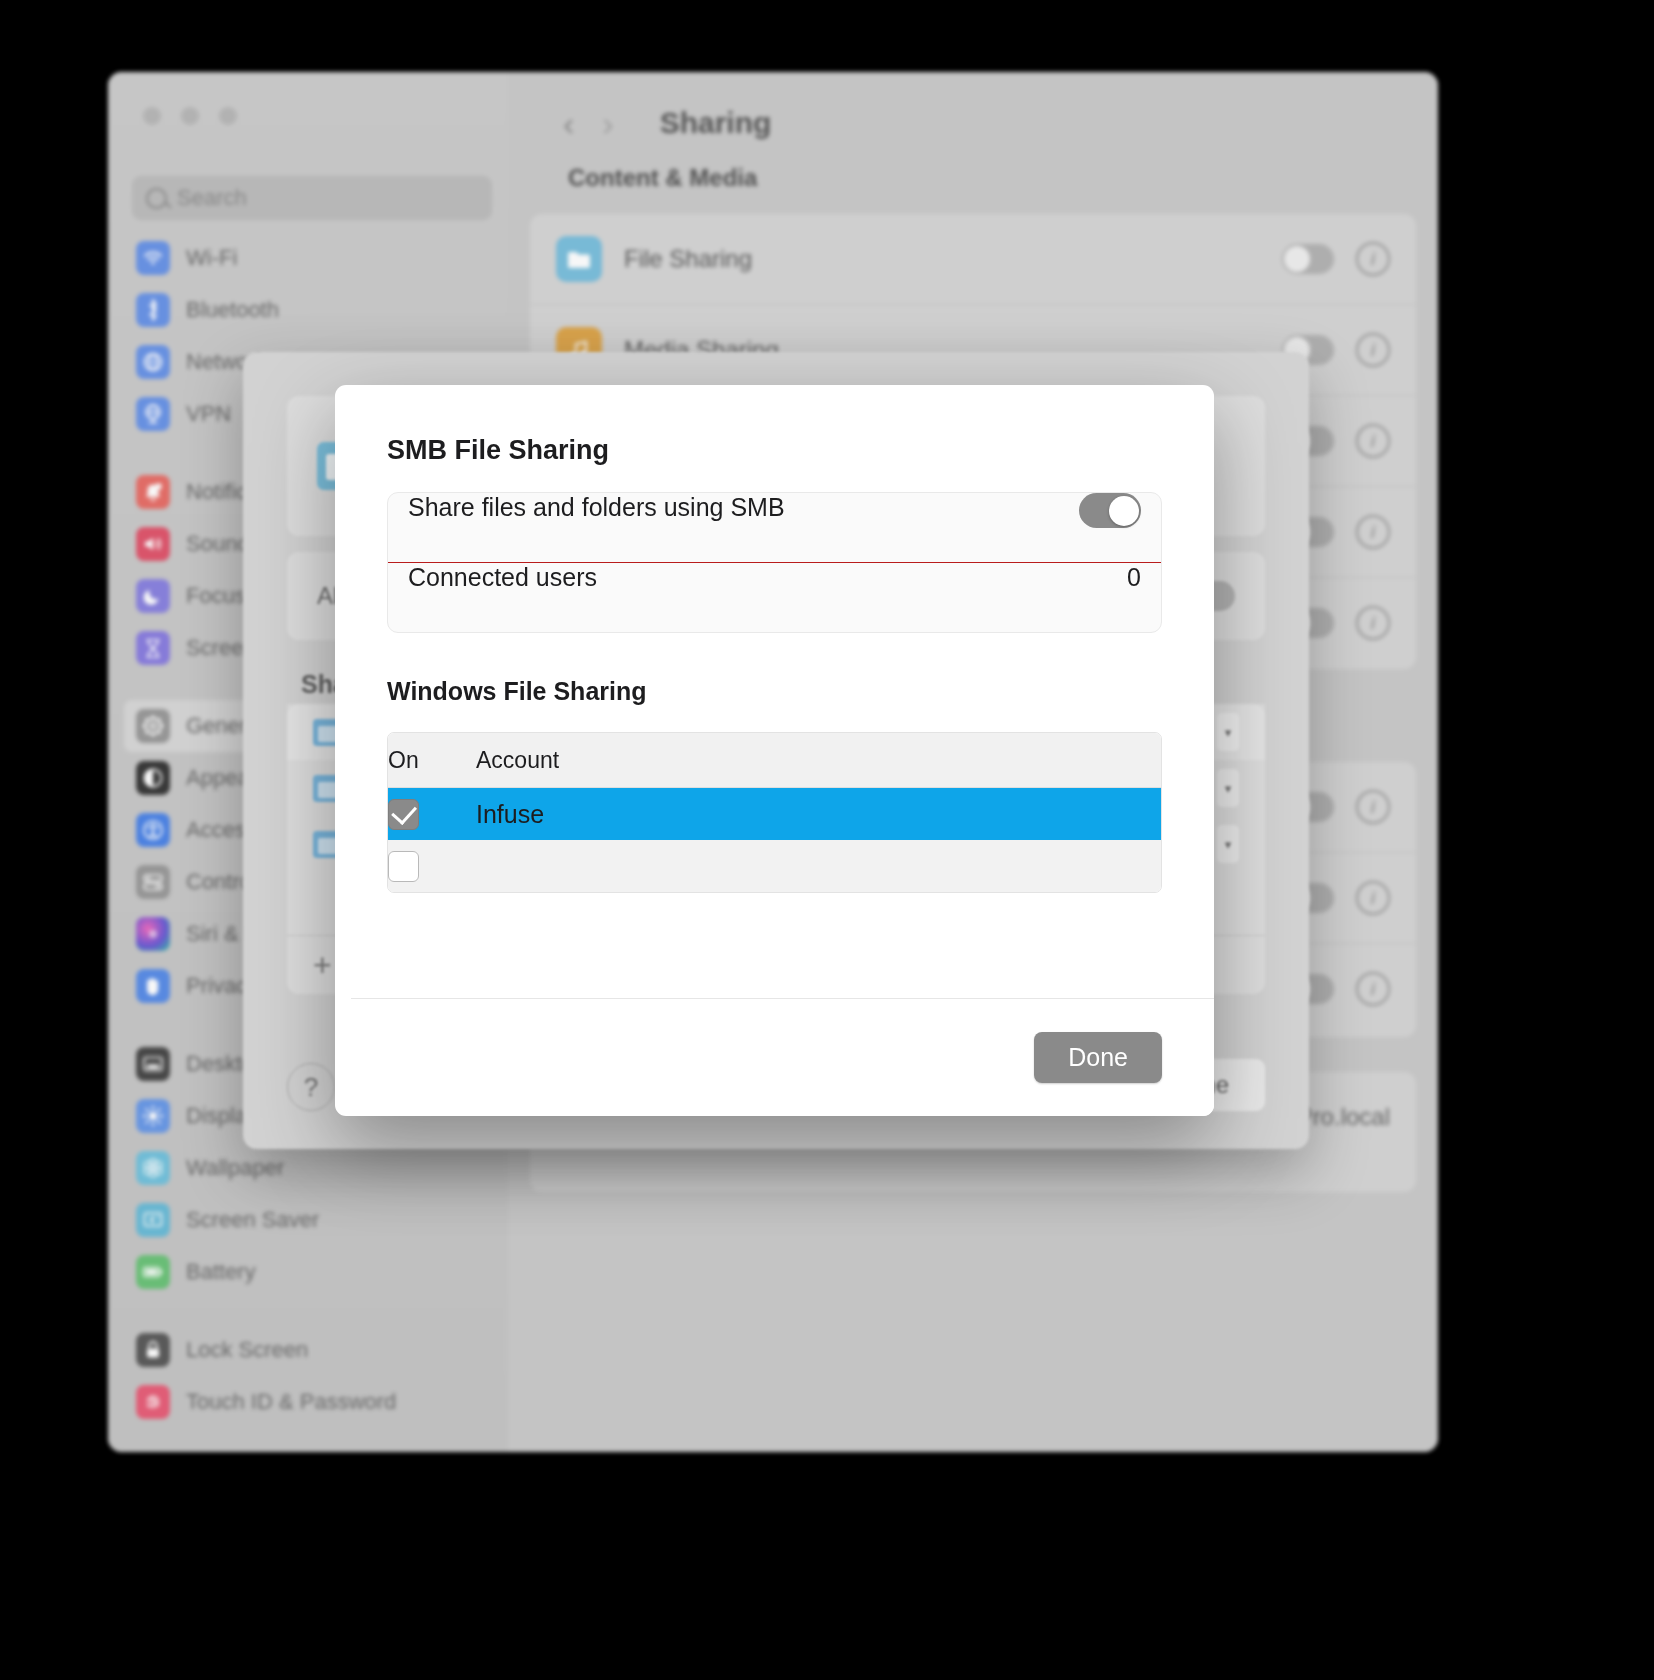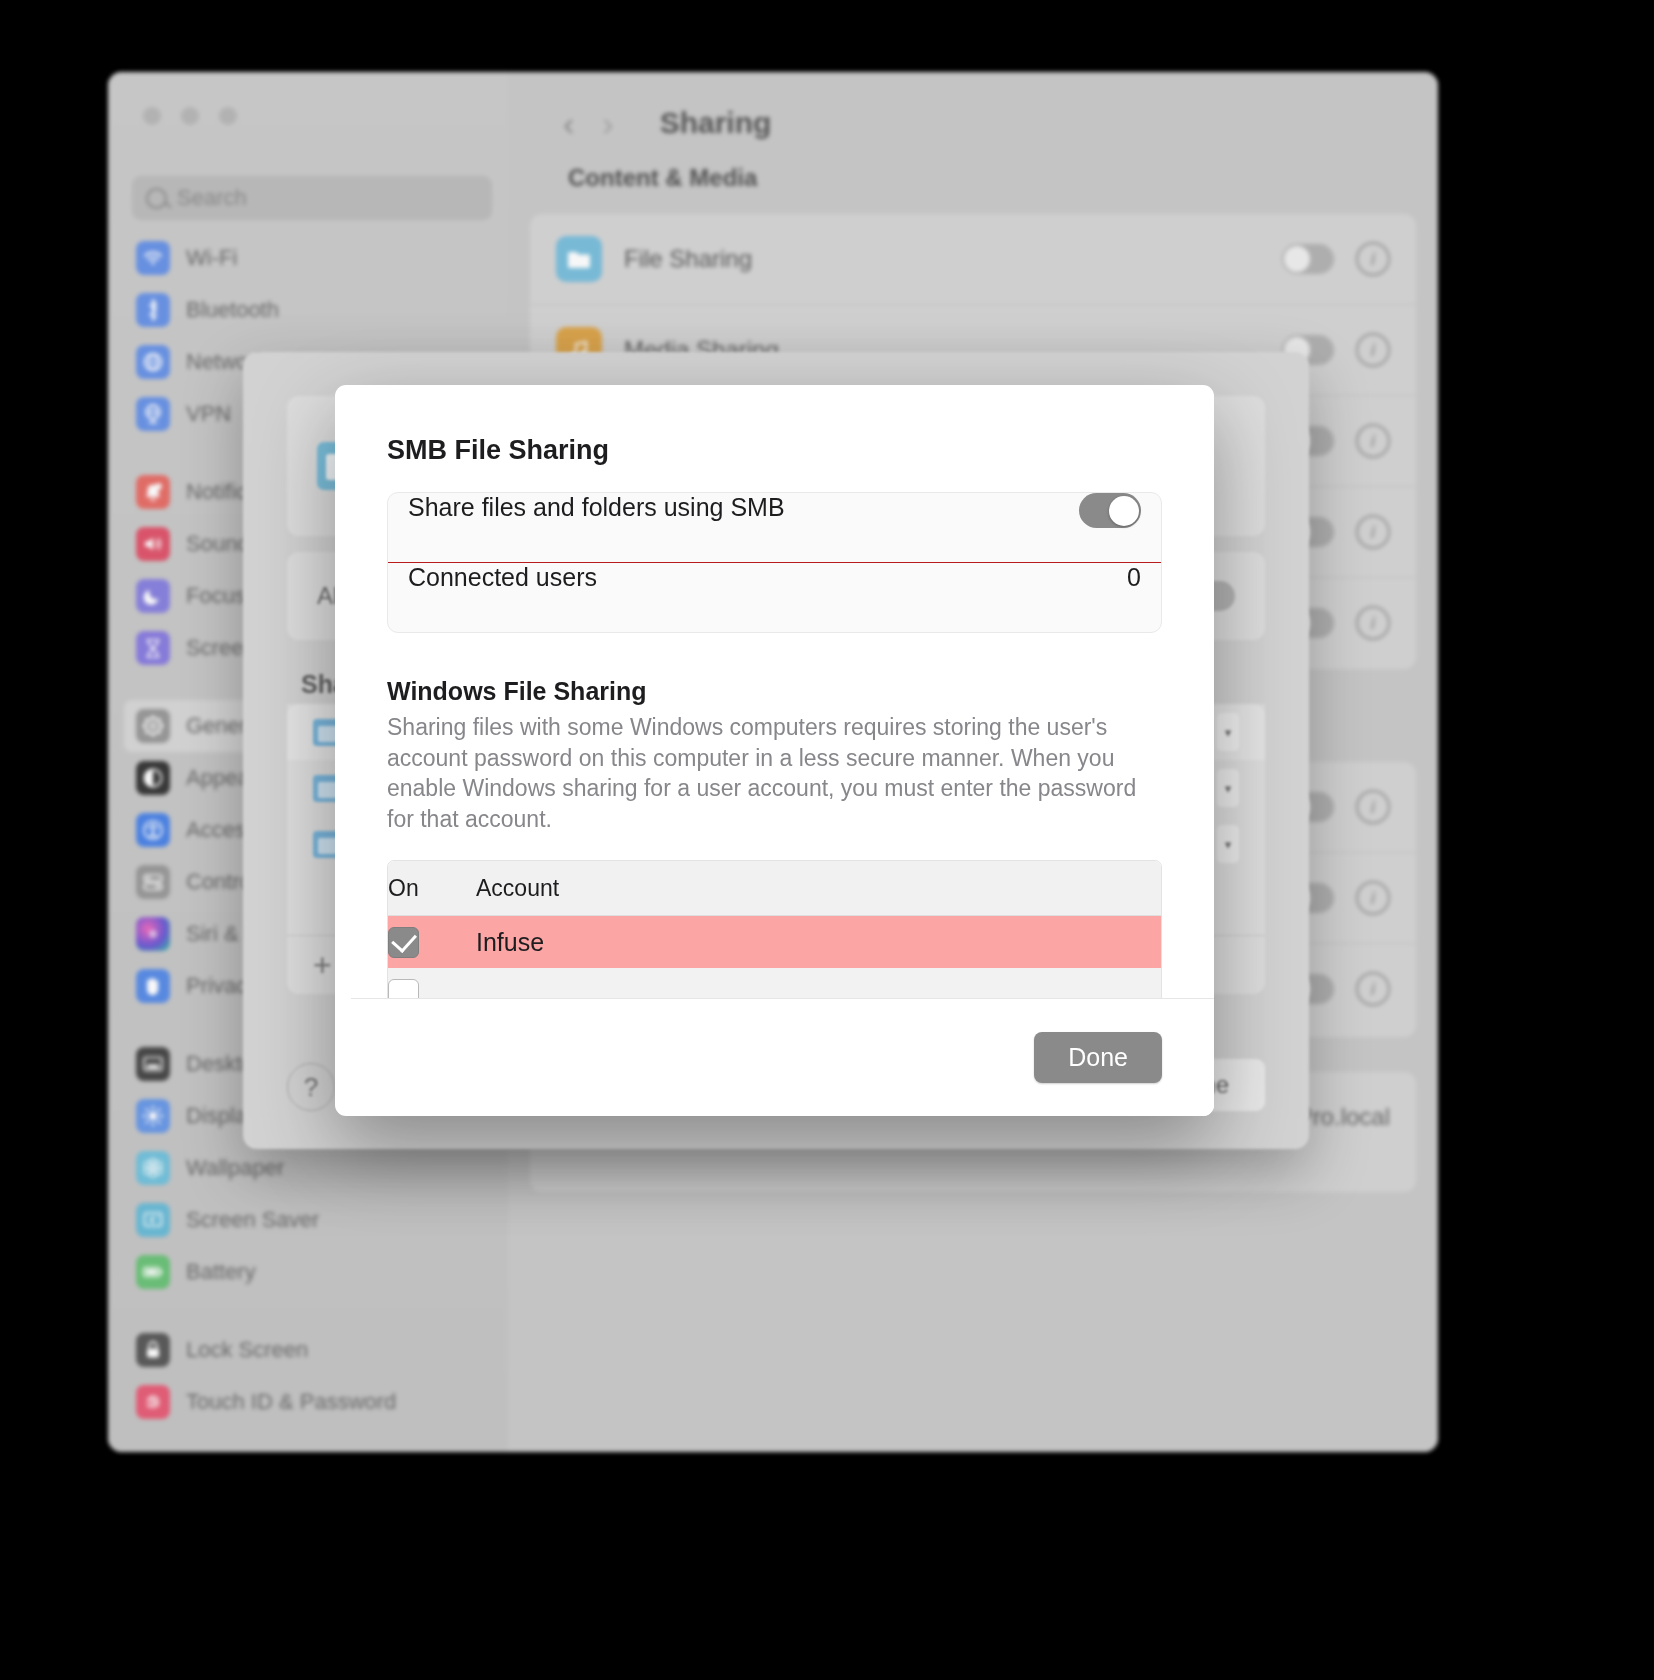--- a/index.html
+++ b/index.html
@@ -135,21 +135,21 @@
   .sub-desc{font-size:23px;line-height:1.33;color:#86868b;max-width:770px;}
 
   .acct-table{
     margin-top:26px;border:1px solid #e3e3e3;border-radius:7px;overflow:hidden;background:#fff;
   }
   .acct-head{
     display:flex;align-items:center;height:54px;background:#f1f1f1;
     border-bottom:1px solid #dedede;font-size:23px;color:#1d1d1f;
   }
   .acct-row{
-    display:flex;align-items:center;height:52px;font-size:25px;color:#1d1d1f;background:#fca5a5;
+    display:flex;align-items:center;height:52px;font-size:25px;color:#1d1d1f;background:#0ea5e9;
   }
   .acct-row.alt{background:#f2f2f2;}
   .col-on{width:88px;box-sizing:border-box;display:flex;align-items:center;}
   .col-acct{flex:1;}
   .cbx{width:31px;height:31px;border-radius:6px;border:1px solid #b9b9b9;background:#fff;
     display:flex;align-items:center;justify-content:center;box-sizing:border-box;}
   .cbx.checked{background:#8a8a8a;border-color:#7e7e7e;}
   .cbx.checked::after{content:"";width:12px;height:19px;border:solid #fff;border-width:0 3.4px 3.4px 0;
     transform:rotate(42deg) translate(-1px,-2px);}
 
@@ -580,21 +580,20 @@
           <span>Share files and folders using SMB</span>
           <span class="toggle-on"></span>
         </div>
         <div class="g-row">
           <span>Connected users</span>
           <span class="g-val">0</span>
         </div>
       </div>
 
       <div class="sub-title">Windows File Sharing</div>
-      <div class="sub-desc">Sharing files with some Windows computers requires storing the user's account password on this computer in a less secure manner. When you enable Windows sharing for a user account, you must enter the password for that account.</div>
 
       <div class="acct-table">
         <div class="acct-head">
           <span class="col-on">On</span>
           <span class="col-acct">Account</span>
         </div>
         <div class="acct-row">
           <span class="col-on">
             <span class="cbx checked"></span>
           </span>

